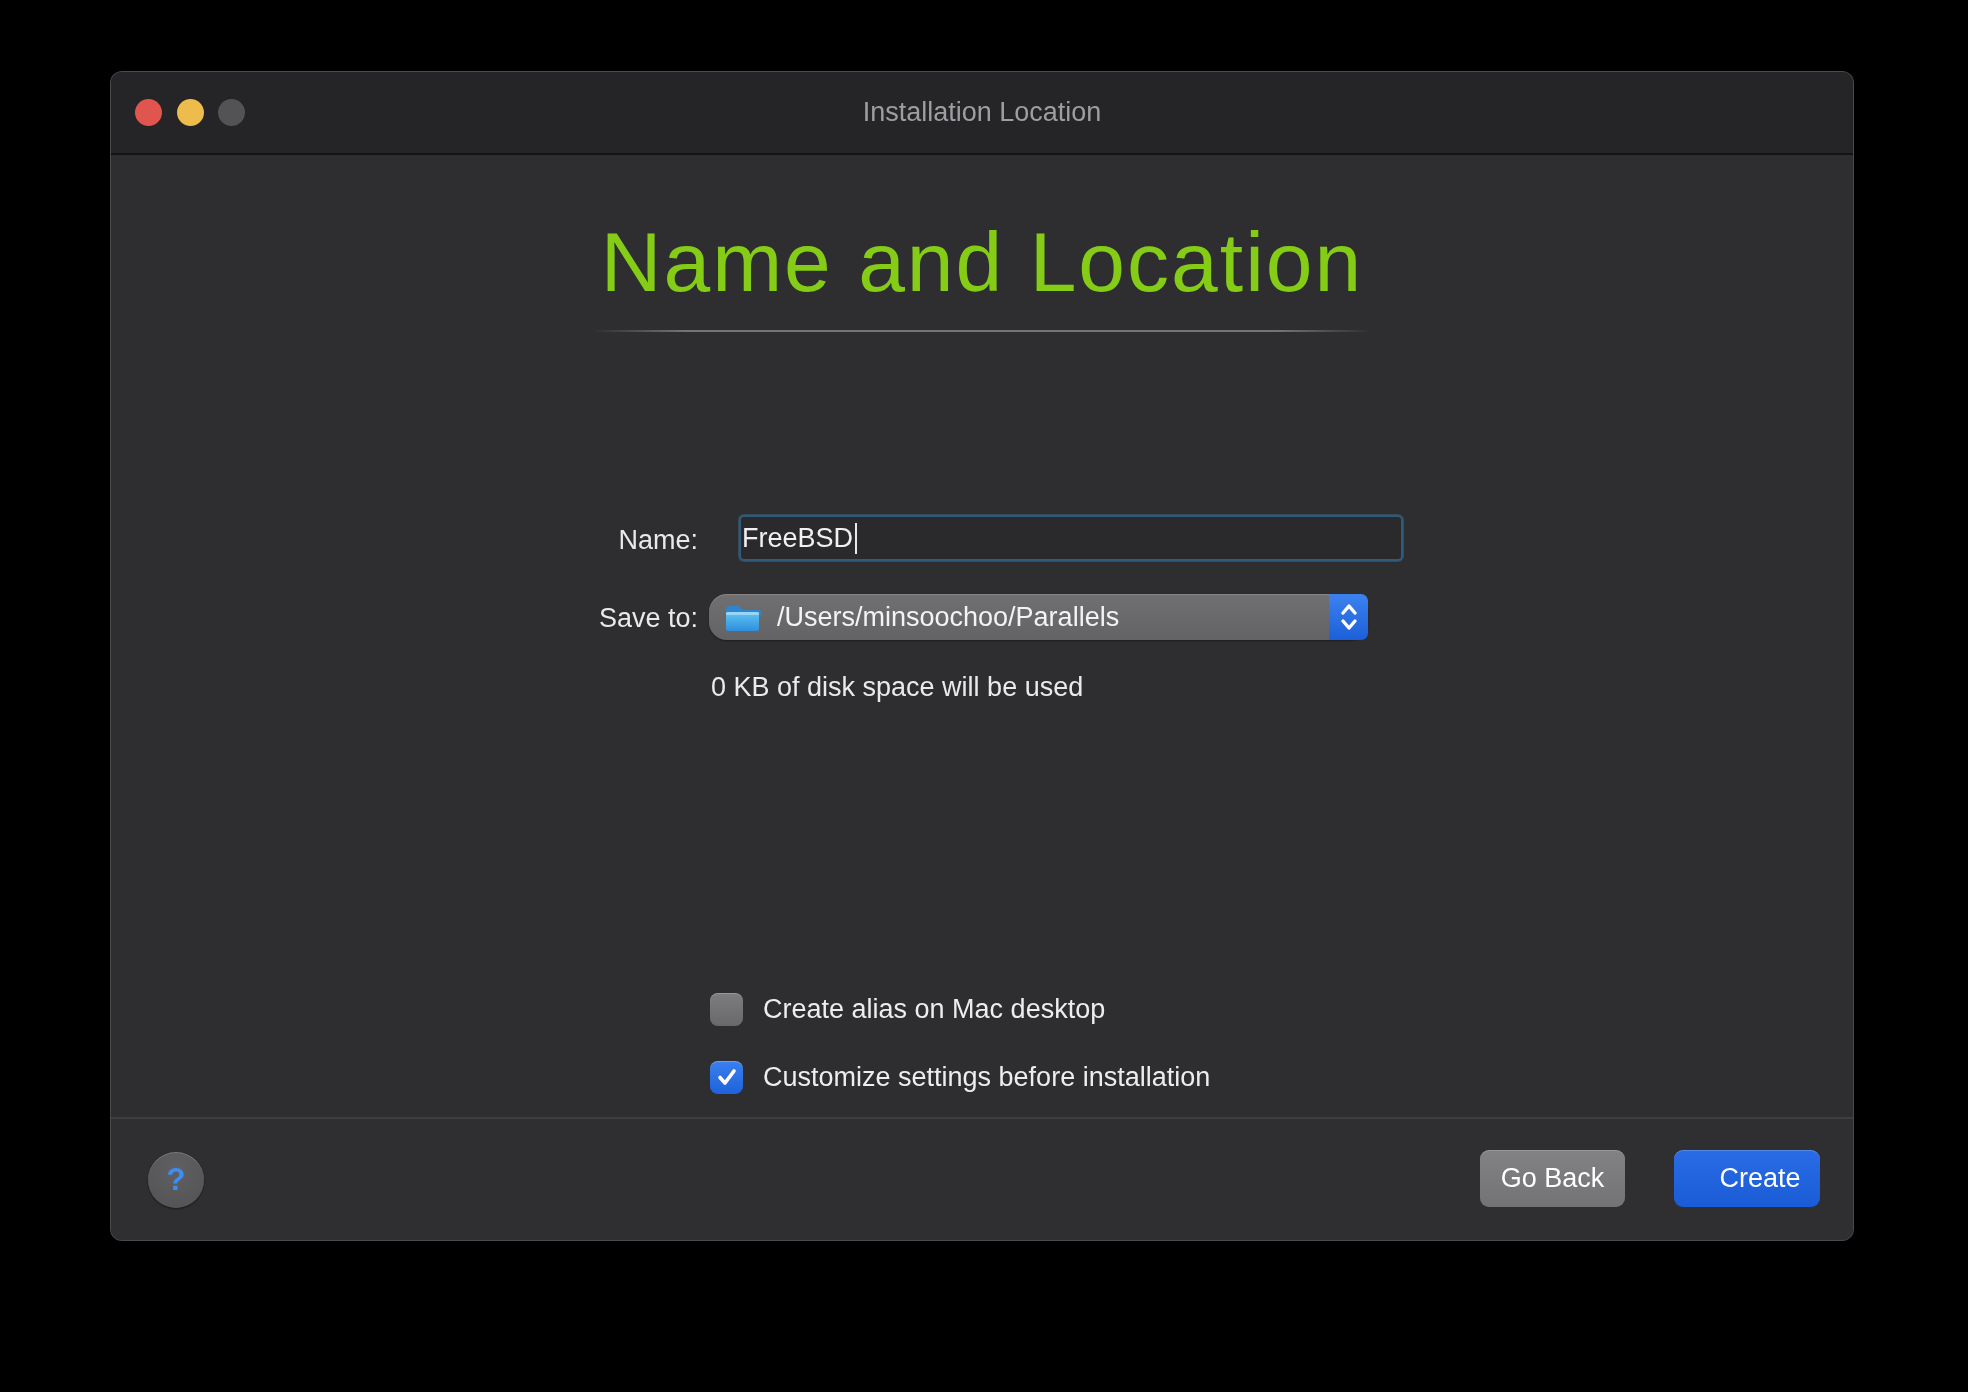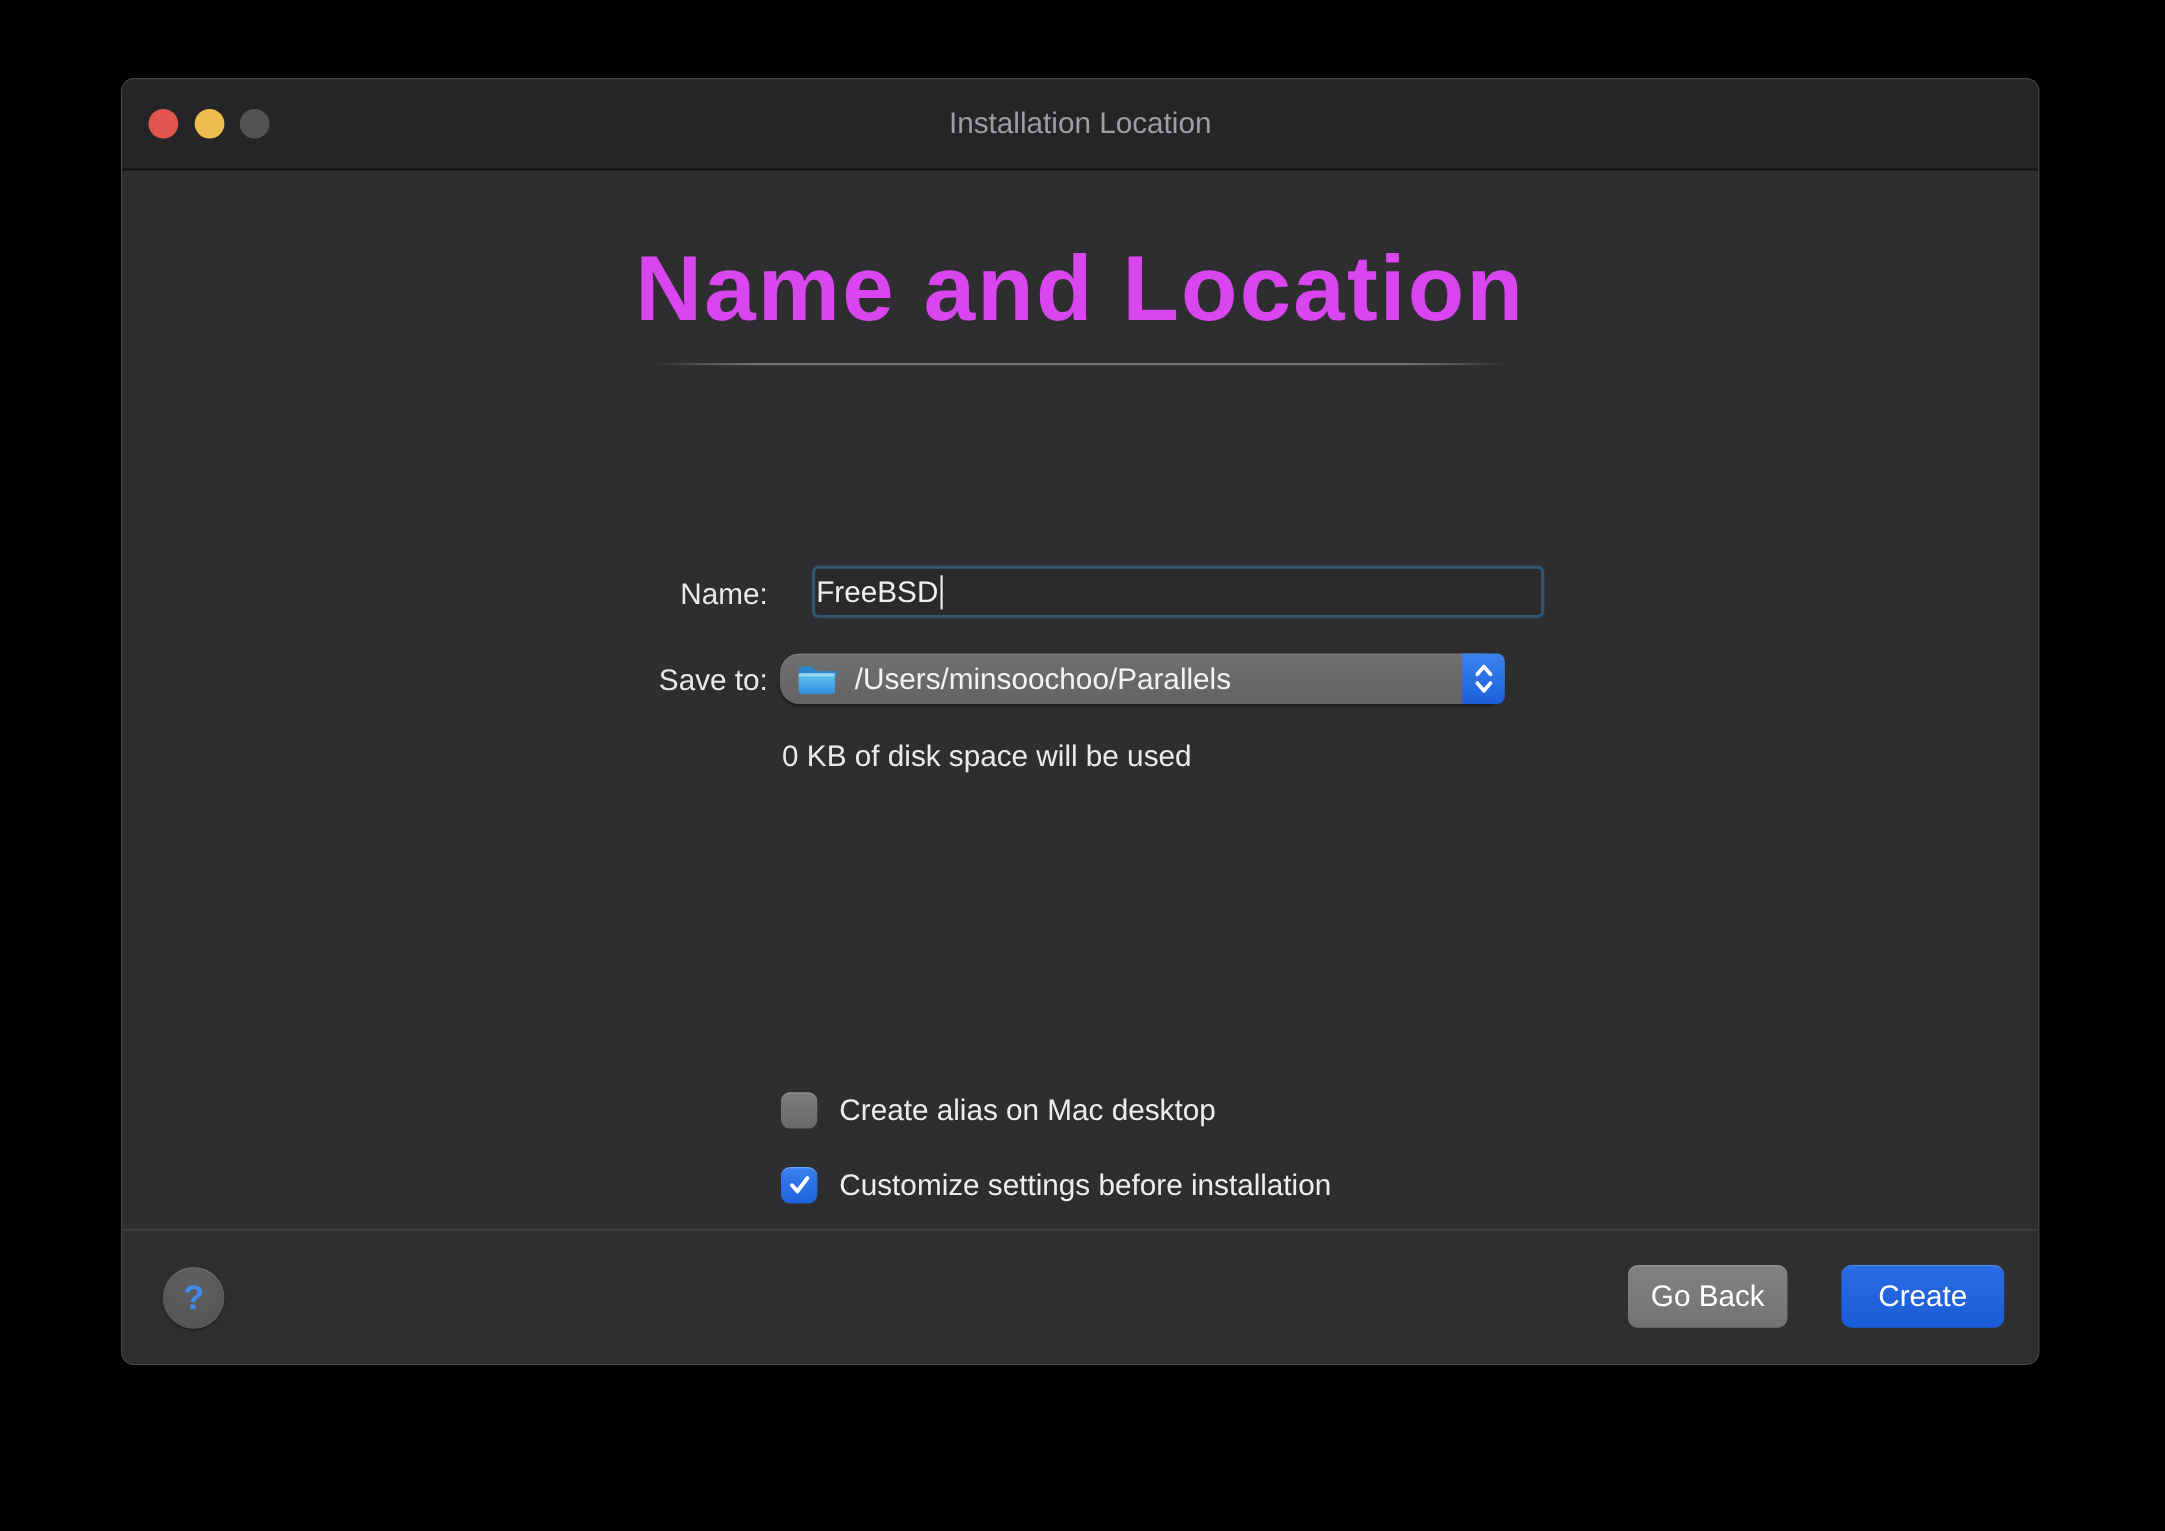--- a/index.html
+++ b/index.html
@@ -50,23 +50,23 @@
     font-size: 27px;
     color: #9d9ea2;
   }
   
   .heading {
     position: absolute;
     left: 0; right: 0;
     top: 140px;
     text-align: center;
     font-size: 84px;
-    font-weight: 700;
+    font-weight: 400;
     letter-spacing: 2px;
-    color: #d946ef;
+    color: #84cc16;
     line-height: 100px;
   }
   .heading-divider {
     position: absolute;
     left: 481px;
     top: 258px;
     width: 780px;
     height: 2px;
     background: linear-gradient(90deg, rgba(128,128,132,0) 0%, rgba(128,128,132,0.85) 12%, rgba(128,128,132,0.85) 88%, rgba(128,128,132,0) 100%);
   }
@@ -219,23 +219,24 @@
     justify-content: center;
   }
   .btn-goback {
     left: 1369px;
     width: 145px;
     background: linear-gradient(#828285, #737376);
     box-shadow: inset 0 1px 0 rgba(255,255,255,0.18);
   }
   .btn-create {
     left: 1563px;
-    width: 148px;
+    width: 120px;
     background: linear-gradient(#2a6ce6, #1a5bd6);
     box-shadow: inset 0 1px 0 rgba(255,255,255,0.2);
+    padding-left: 26px;
   }
 </style>
 </head>
 <body>
 
 <div class="window">
 
   <div class="titlebar">
     <div class="traffic t-close"></div>
     <div class="traffic t-min"></div>

